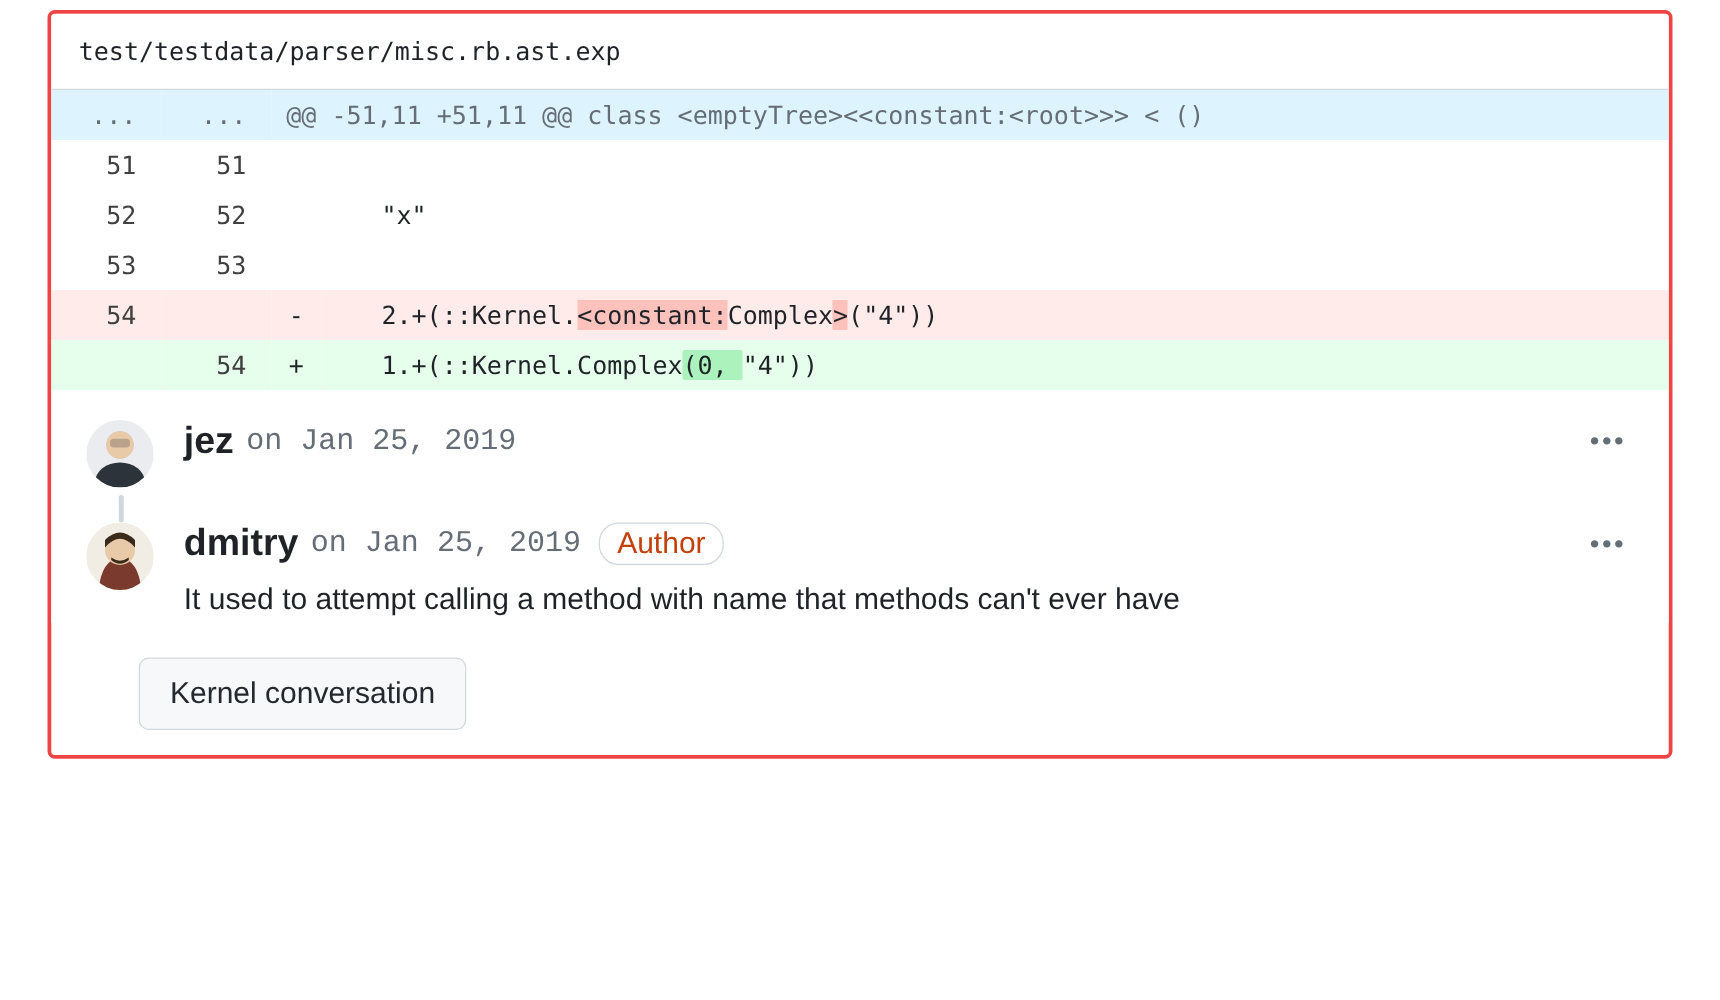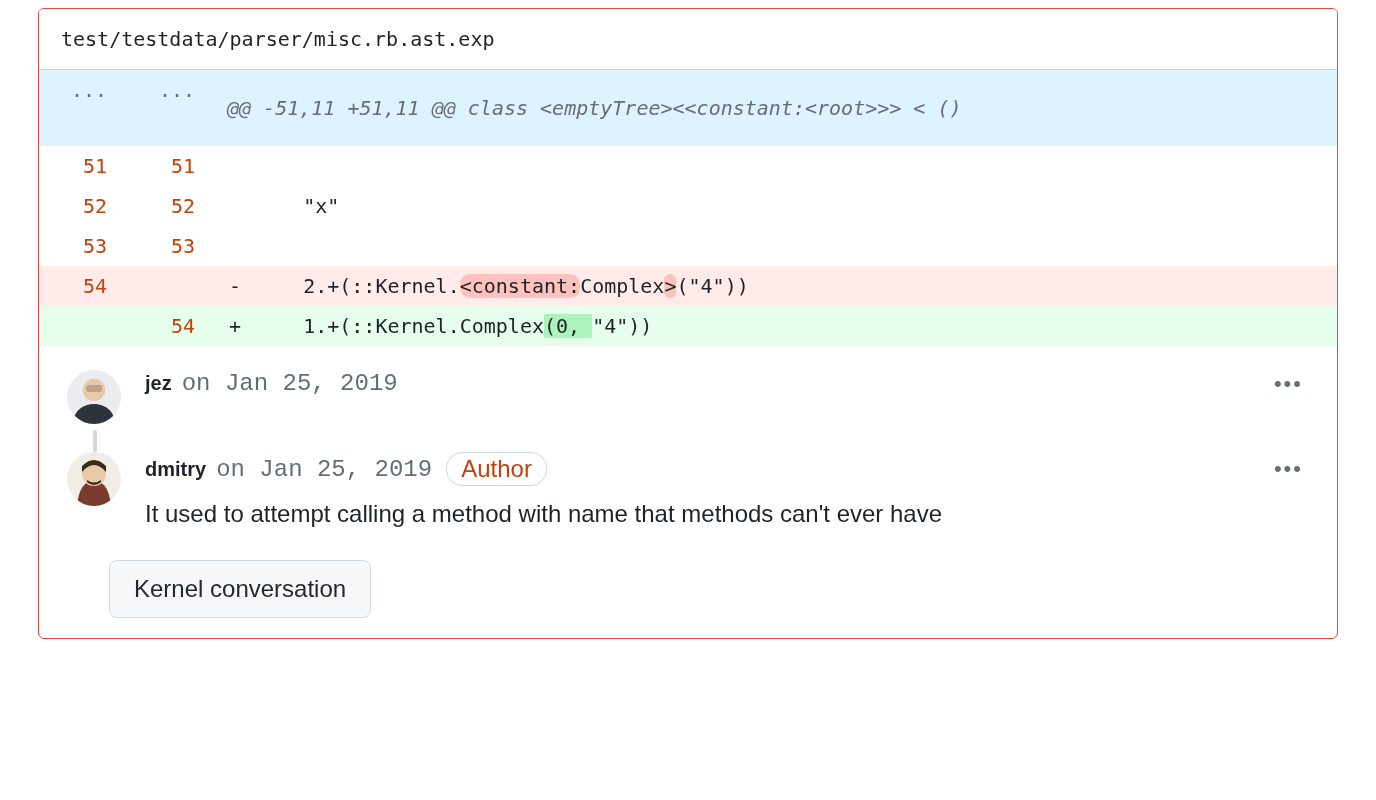--- a/index.html
+++ b/index.html
@@ -3,21 +3,21 @@
 <meta charset="utf-8">
 <style>
 * { box-sizing: border-box; margin: 0; padding: 0; }
 body {
   font-family: -apple-system, BlinkMacSystemFont, "Segoe UI", Helvetica, Arial, sans-serif;
   background: #fff;
   color: #1f2328;
   padding: 0;
 }
 .container {
-  border: 1px solid #ef4444;
+  border: 3px solid #ef4444;
   border-radius: 6px;
   margin: 8px 38px;
   overflow: hidden;
 }
 .file-header {
   padding: 18px 22px;
   background: #fff;
   font-family: ui-monospace, SFMono-Regular, "SF Mono", Menlo, Consolas, monospace;
   font-size: 20px;
   color: #1f2328;
@@ -29,41 +29,41 @@
   font-family: ui-monospace, SFMono-Regular, "SF Mono", Menlo, Consolas, monospace;
   font-size: 20px;
   line-height: 1.6;
 }
 .diff-table td { padding: 0; vertical-align: top; }
 .line-num {
   width: 88px;
   min-width: 88px;
   text-align: right;
   padding-right: 20px !important;
-  color: #c2410c;
+  color: #404040;
   user-select: none;
   background: #fff;
 }
 .hunk-row .line-num { background: #ddf4ff; color: #656d76; }
-.hunk-row .code-cell { background: #ddf4ff; color: #656d76; padding: 18px 12px; font-style: italic; }
+.hunk-row .code-cell { background: #ddf4ff; color: #656d76; padding: 0 12px; }
 .code-cell { padding: 0 12px; white-space: pre; }
 .marker {
   width: 40px;
   min-width: 40px;
   text-align: center;
   color: #1f2328;
   user-select: none;
 }
 .ctx .line-num { background: #fff; }
 .ctx .code-cell, .ctx .marker { background: #fff; }
 .del .line-num { background: #ffebe9; }
 .del .marker, .del .code-cell { background: #ffebe9; }
 .add .line-num { background: #e6ffec; }
 .add .marker, .add .code-cell { background: #e6ffec; }
-.del-strong { background: #ffc1bc; border-radius: 10px; }
+.del-strong { background: #ffc1bc; border-radius: 0; }
 .add-strong { background: #abf2bc; border-radius: 2px; }
 .row-h td { height: 40px; line-height: 40px; }
 
 .comments {
   background: #fff;
   padding: 24px 28px 0 28px;
 }
 .comment {
   display: flex;
   margin-bottom: 28px;
@@ -80,21 +80,21 @@
 .avatar svg { width: 100%; height: 100%; display: block; }
 .comment-body { flex: 1; min-width: 0; }
 .comment-header {
   display: flex;
   align-items: center;
   gap: 10px;
   margin-bottom: 10px;
 }
 .author {
   font-weight: 600;
-  font-size: 20px;
+  font-size: 30px;
   color: #1f2328;
 }
 .timestamp {
   font-size: 24px;
   color: #656d76;
   font-family: Liberation Mono, monospace;
 }
 .badge {
   font-size: 24px;
   color: #c2410c;

